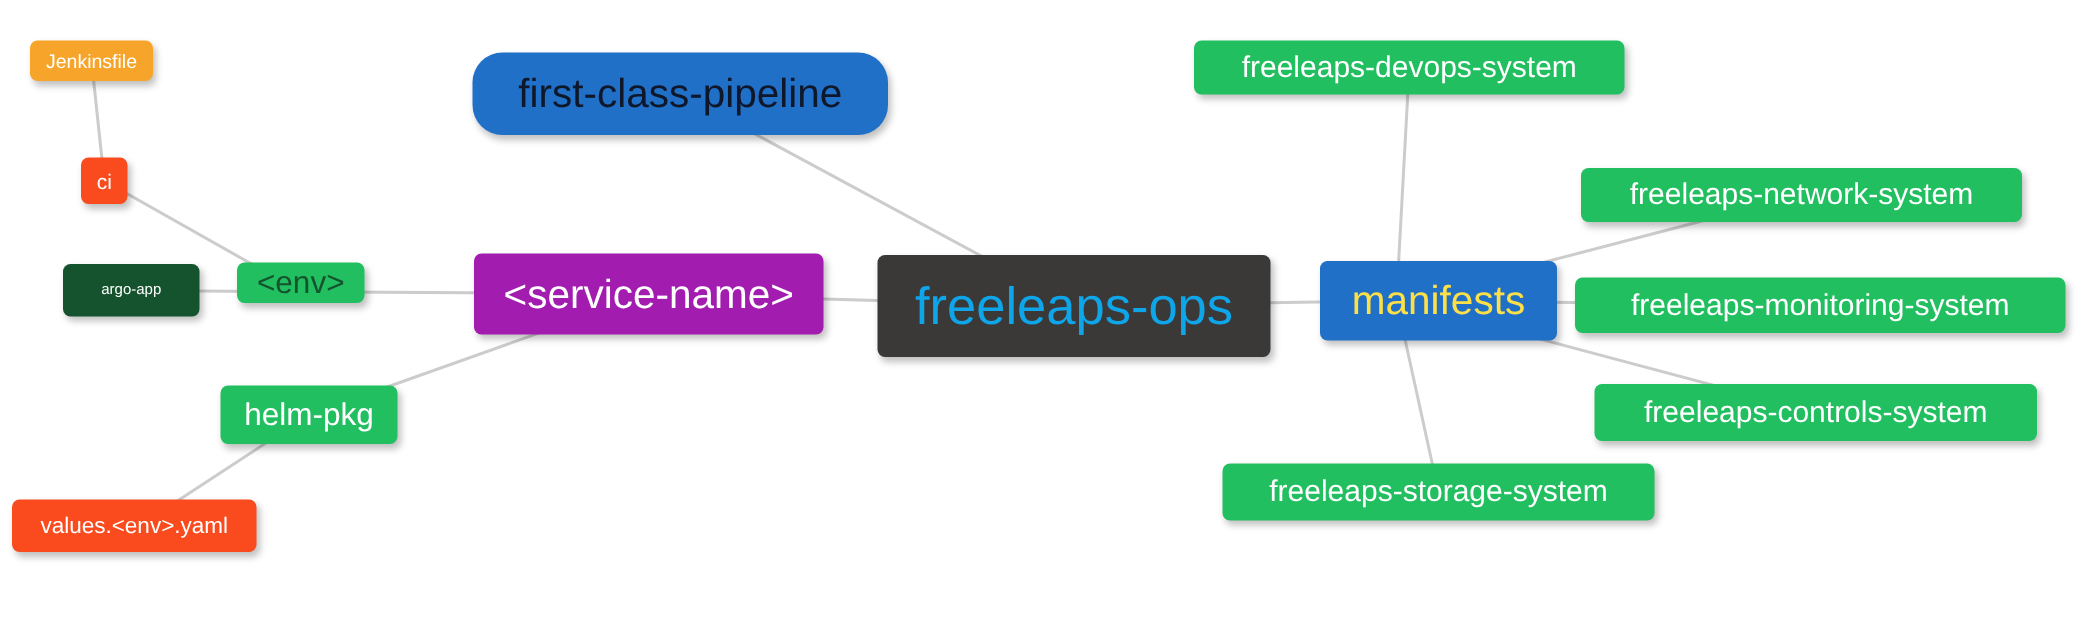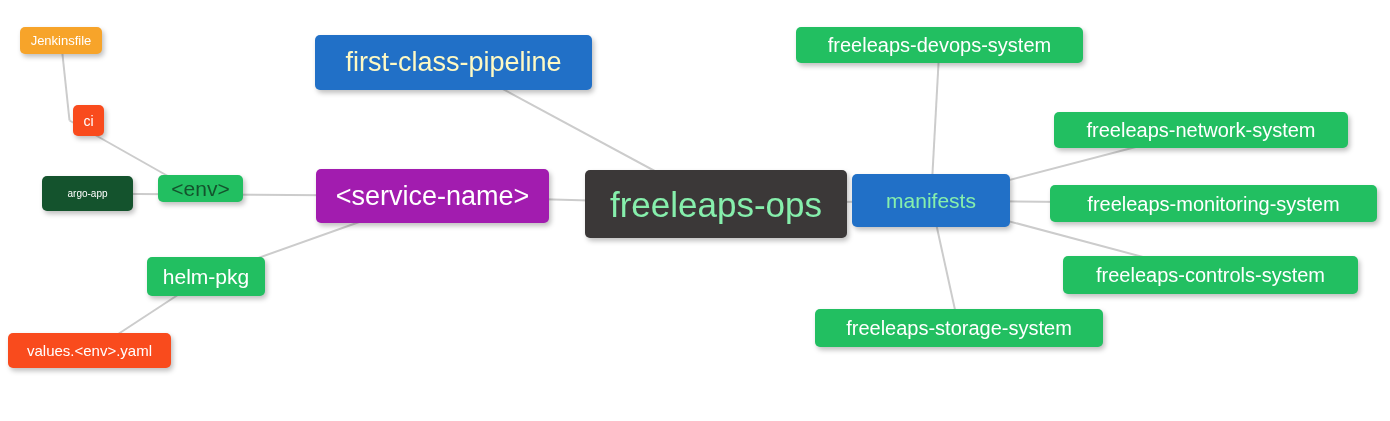--- a/index.html
+++ b/index.html
@@ -54,27 +54,27 @@
       <line x1="453.5" y1="62.5" x2="716" y2="204" stroke="#cccccc" stroke-width="2"></line>
       <line x1="716" y1="204" x2="931" y2="200.5" stroke="#cccccc" stroke-width="2"></line>
       <line x1="931" y1="200.5" x2="939.5" y2="45" stroke="#cccccc" stroke-width="2"></line>
       <line x1="931" y1="200.5" x2="1201" y2="130" stroke="#cccccc" stroke-width="2"></line>
       <line x1="931" y1="200.5" x2="1213.5" y2="203.5" stroke="#cccccc" stroke-width="2"></line>
       <line x1="931" y1="200.5" x2="1210.5" y2="275" stroke="#cccccc" stroke-width="2"></line>
       <line x1="931" y1="200.5" x2="959" y2="328" stroke="#cccccc" stroke-width="2"></line>
     </svg>
 
 <div class="node" style="left: 20px; top: 27px; width: 82px; height: 27px; font-size: 13px; background: rgb(247, 164, 42); color: rgb(255, 255, 255);">Jenkinsfile</div>
-    <div class="node" style="left: 54px; top: 105px; width: 31px; height: 31px; font-size: 14px; background: rgb(249, 75, 29); color: rgb(255, 255, 255); margin-left: 19px;">ci</div>
+    <div class="node" style="left: 54px; top: 105px; width: 31px; height: 31px; font-size: 14px; background: rgb(249, 75, 29); color: rgb(255, 255, 255);">ci</div>
     <div class="node" style="left: 42px; top: 176px; width: 91px; height: 35px; font-size: 10px; background: #14532d; color: rgb(255, 255, 255);">argo-app</div>
     <div class="node" style="left: 158px; top: 175px; width: 85px; height: 27px; font-size: 21px; background: rgb(34, 191, 97); color: #14532d;">&lt;env&gt;</div>
     <div class="node" style="left: 147px; top: 257px; width: 118px; height: 39px; font-size: 21px; background: rgb(34, 191, 97); color: rgb(255, 255, 255);">helm-pkg</div>
     <div class="node" style="left: 8px; top: 333px; width: 163px; height: 35px; font-size: 15px; background: rgb(249, 75, 29); color: rgb(255, 255, 255);">values.&lt;env&gt;.yaml</div>
-    <div class="node" style="left: 315px; top: 35px; width: 277px; height: 55px; font-size: 27px; background: rgb(33, 112, 199); color: #fef9c3;">first-class-pipeline</div>
+    <div class="node" style="left: 315px; top: 35px; width: 277px; height: 55px; font-size: 27px; background: rgb(33, 112, 199); color: #0f172a; border-radius: 20px;">first-class-pipeline</div>
     <div class="node" style="left: 316px; top: 169px; width: 233px; height: 54px; font-size: 27px; background: #a21caf; color: rgb(255, 255, 255);">&lt;service-name&gt;</div>
-    <div class="node" style="left: 585px; top: 170px; width: 262px; height: 68px; font-size: 35px; background: rgb(59, 56, 56); color: #86efac;">freeleaps-ops</div>
-    <div class="node" style="left: 852px; top: 174px; width: 158px; height: 53px; font-size: 21px; background: rgb(33, 112, 199); color: #86efac;">manifests</div>
+    <div class="node" style="left: 585px; top: 170px; width: 262px; height: 68px; font-size: 35px; background: rgb(59, 56, 56); color: #0ea5e9;">freeleaps-ops</div>
+    <div class="node" style="left: 880px; top: 174px; width: 158px; height: 53px; font-size: 27px; background: rgb(33, 112, 199); color: #fde047;">manifests</div>
     <div class="node" style="left: 796px; top: 27px; width: 287px; height: 36px; font-size: 20px; background: rgb(34, 191, 97); color: rgb(255, 255, 255);">freeleaps-devops-system</div>
     <div class="node" style="left: 1054px; top: 112px; width: 294px; height: 36px; font-size: 20px; background: rgb(34, 191, 97); color: rgb(255, 255, 255);">freeleaps-network-system</div>
     <div class="node" style="left: 1050px; top: 185px; width: 327px; height: 37px; font-size: 20px; background: rgb(34, 191, 97); color: rgb(255, 255, 255);">freeleaps-monitoring-system</div>
     <div class="node" style="left: 815px; top: 309px; width: 288px; height: 38px; font-size: 20px; background: rgb(34, 191, 97); color: rgb(255, 255, 255);">freeleaps-storage-system</div>
     <div class="node" style="left: 1063px; top: 256px; width: 295px; height: 38px; font-size: 20px; background: rgb(34, 191, 97); color: rgb(255, 255, 255);">freeleaps-controls-system</div>
   </div>
 
 </body></html>

